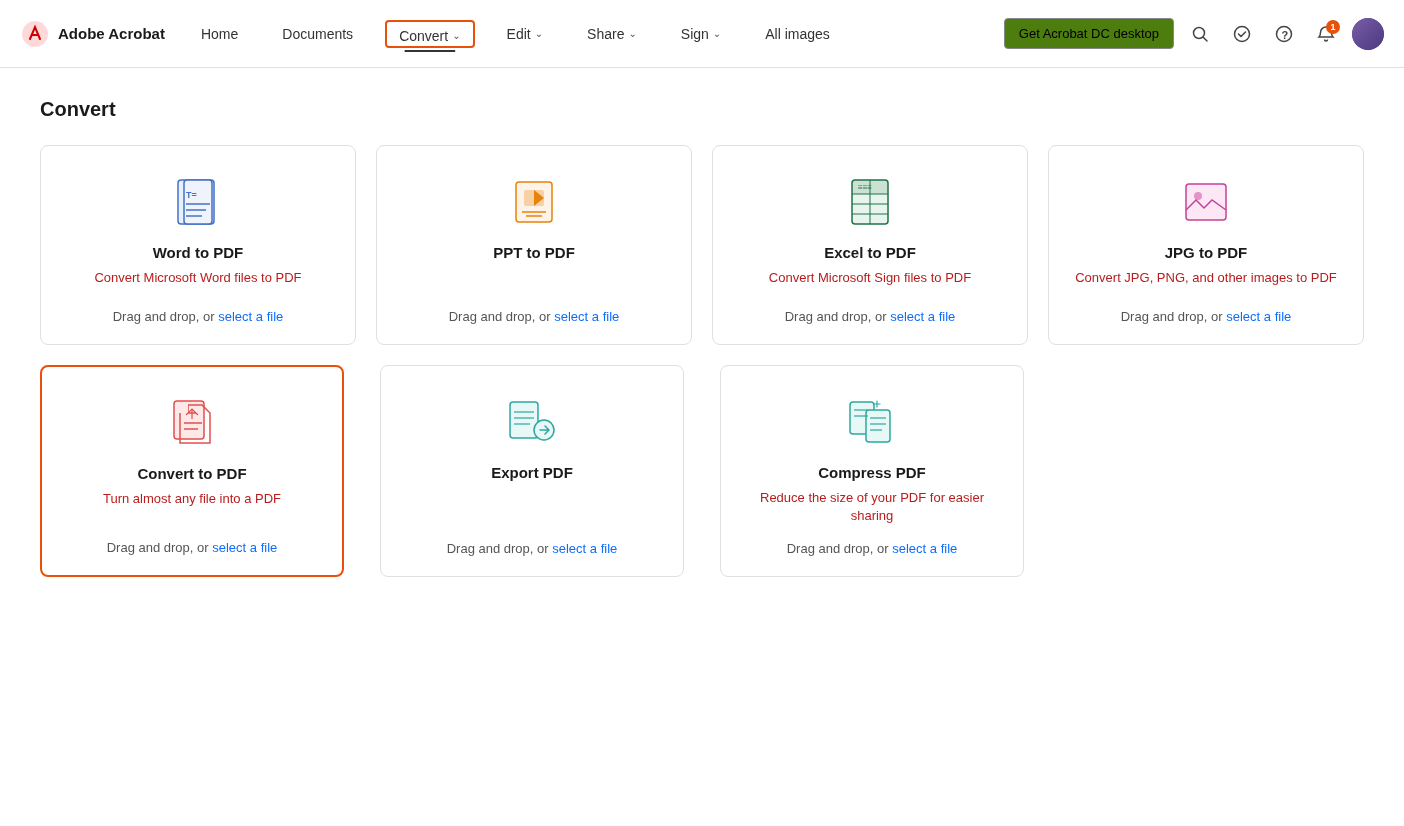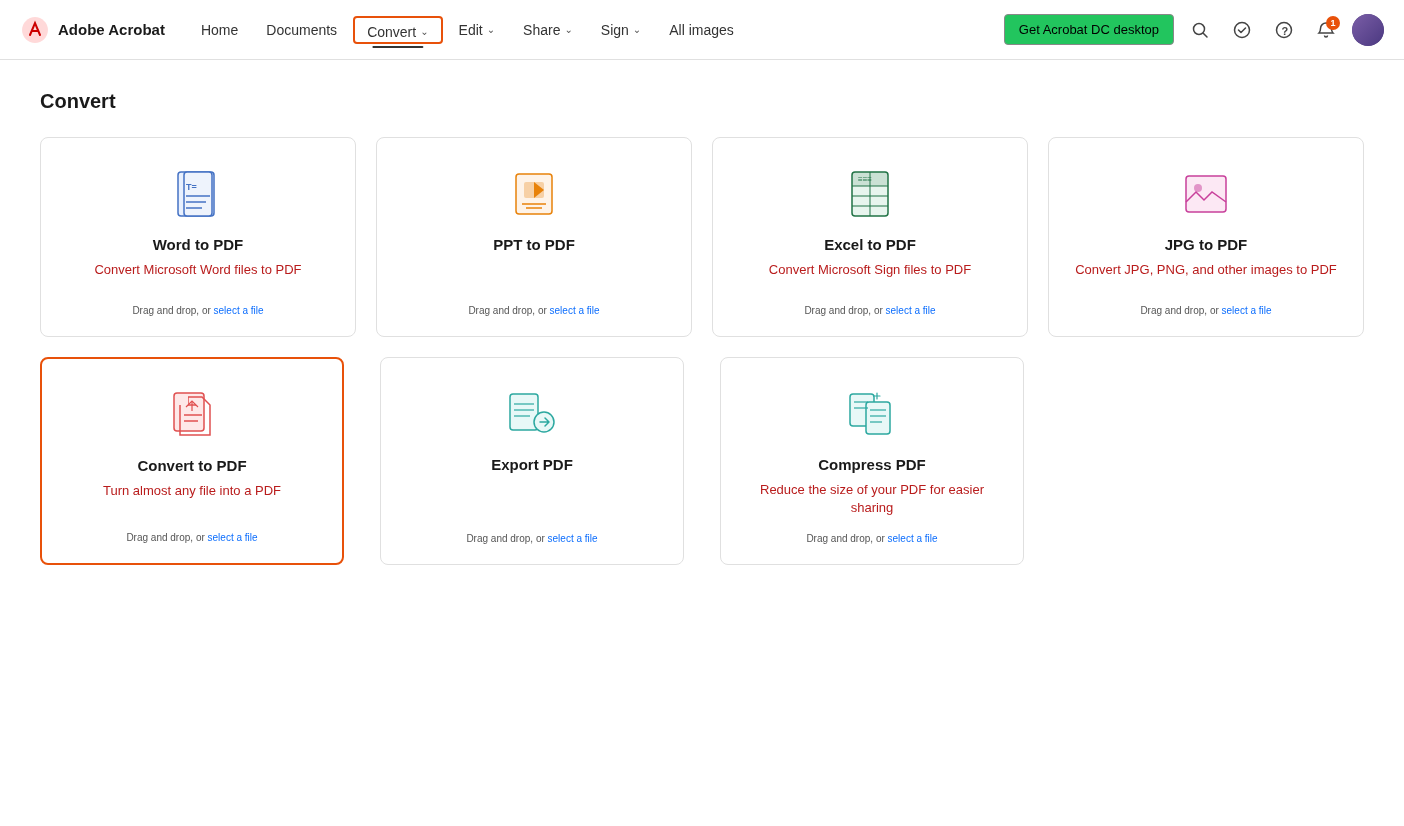--- a/index.html
+++ b/index.html
@@ -2,21 +2,21 @@
 <html><head>
   <meta charset="utf-8">
   <style>
     * { box-sizing: border-box; margin: 0; padding: 0; }
     body { font-family: -apple-system, BlinkMacSystemFont, 'Segoe UI', Arial, sans-serif; background: #fff; color: #333; }
 
     
     .navbar {
       display: flex;
       align-items: center;
-      height: 60px;
+      height: 68px;
       padding: 0 20px;
       border-bottom: 1px solid #e0e0e0;
       position: relative;
     }
     .nav-logo {
       display: flex;
       align-items: center;
       gap: 8px;
       margin-right: 24px;
     }
@@ -26,21 +26,21 @@
     }
     .nav-logo-text {
       font-size: 15px;
       font-weight: 600;
       color: #1a1a1a;
       white-space: nowrap;
     }
     .nav-links {
       display: flex;
       align-items: center;
-      gap: 4px;
+      gap: 20px;
       flex: 1;
     }
     .nav-link {
       padding: 6px 12px;
       font-size: 14px;
       color: #333;
       cursor: pointer;
       border-radius: 4px;
       display: flex;
       align-items: center;
@@ -70,21 +70,21 @@
     }
     .nav-right {
       display: flex;
       align-items: center;
       gap: 10px;
     }
     .nav-cta-btn {
       padding: 7px 14px;
       border: 1px solid #888;
       border-radius: 4px;
-      background: #22c55e;
+      background: #4d7c0f;
       font-size: 13px;
       cursor: pointer;
       white-space: nowrap;
     }
     .nav-icon-btn {
       width: 32px;
       height: 32px;
       display: flex;
       align-items: center;
       justify-content: center;
@@ -188,21 +188,21 @@
     }
     .tool-card-desc {
       font-size: 13px;
       color: #b91c1c;
       line-height: 1.4;
       flex: 1;
     }
     .tool-card-drop {
       margin-top: auto;
       padding-top: 16px;
-      font-size: 10px;
+      font-size: 13px;
       color: #555;
       width: 100%;
       text-align: center;
     }
     .tool-card-drop a {
       color: #0d6efd;
       text-decoration: none;
       cursor: pointer;
     }
 

